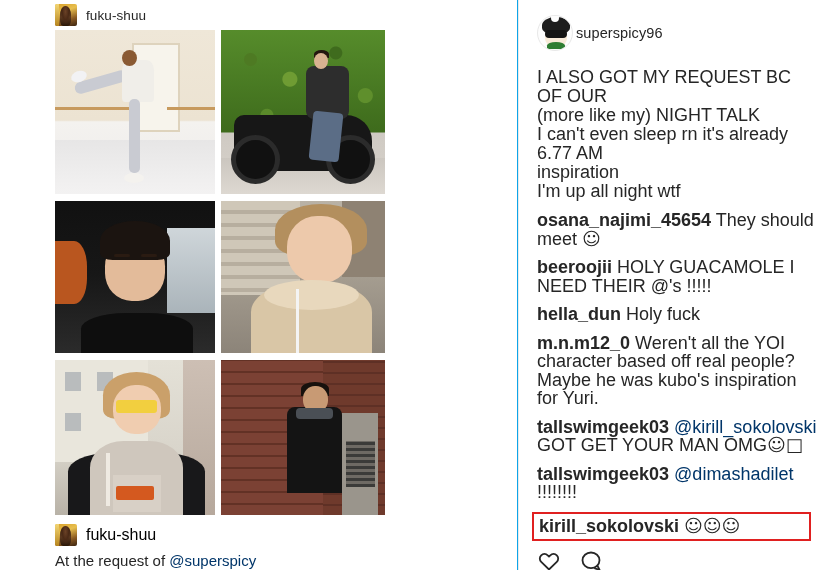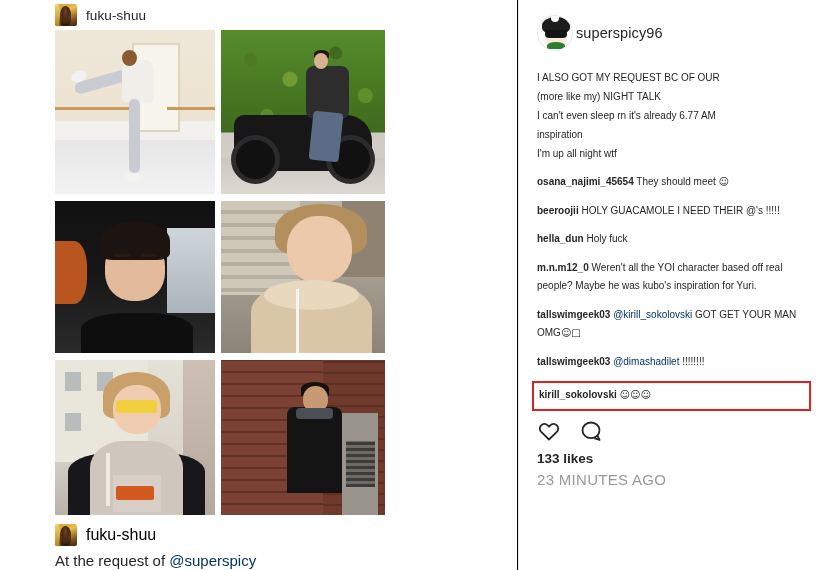--- a/index.html
+++ b/index.html
@@ -3,21 +3,21 @@
 <meta charset="utf-8">
 <style>
   * { box-sizing: border-box; }
   html, body {
     margin: 0; padding: 0;
     width: 838px; height: 570px;
     background: #ffffff;
     font-family: "Liberation Sans", sans-serif;
     overflow: hidden;
   }
-  #root { position: relative; width: 838px; height: 570px; background:#000000;border-radius:14px; }
+  #root { position: relative; width: 838px; height: 570px; background:#0ea5e9;border-radius:14px; }
 
   
   #left-panel {
     position: absolute; left: 0; top: 0; width: 517px; height: 570px;
     background: #fff; overflow: hidden;
   }
   .left-inner { position: absolute; left: 55px; top: 0; width: 330px; }
 
   .post-head {
     display: flex; align-items: center; height: 30px; gap: 9px;
@@ -160,21 +160,21 @@
   .ig-username {
     margin-left:3px; font-size:14.5px; color:#262626; font-weight:500; letter-spacing:.1px; flex:1;
   }
   .follow-btn {
     background:#3897f0; color:#fff; border:none; border-radius:4px;
     font-size:13.5px; font-weight:600; padding:7px 14px; cursor:pointer;
     font-family:"Liberation Sans", sans-serif; letter-spacing:.1px;
   }
 
   .comments { padding-top:2px; }
-  .comment { font-size:10px; line-height:18.5px; color:#262626; margin-bottom:10px; }
+  .comment { font-size:18px; line-height:18.5px; color:#262626; margin-bottom:10px; }
   .comment .cu { font-weight:700; color:#262626; }
   .comment .mention { color:#003569; }
   .comment.caption-block { line-height:19px; }
   .comment.highlighted {
     border:2px solid #e02020; padding:3px 5px 4px 5px; margin:0 0 8px -5px; width:279px;
   }
   .emoji { font-family:"DejaVu Sans", sans-serif; }
 
   .actions { display:flex; gap:16px; align-items:center; margin-top:6px; margin-bottom:6px; }
   .icon-btn { width:26px; height:26px; cursor:pointer; display:block; }

